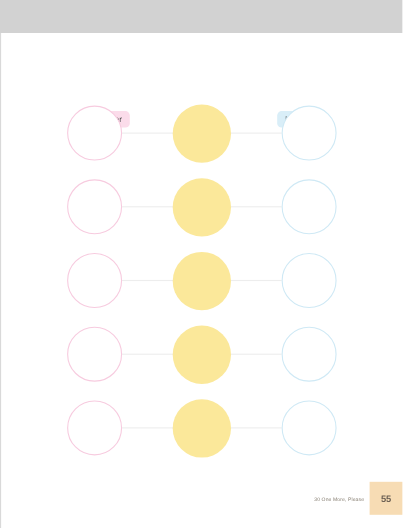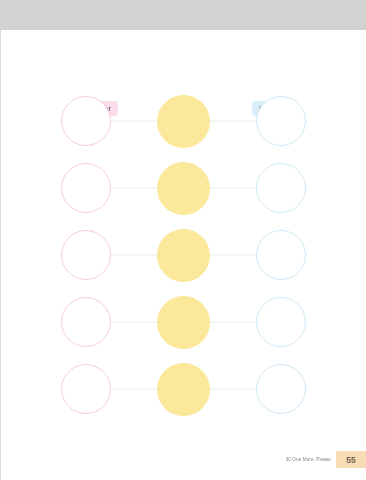--- a/index.html
+++ b/index.html
@@ -141,21 +141,21 @@
     font-size: 4.6px;
     color: #8a8276;
     letter-spacing: 0.1px;
     white-space: nowrap;
   }
   .page-number-chip {
     display: flex;
     align-items: center;
     justify-content: center;
     width: 30px;
-    height: 17px;
+    height: 30px;
     background: #f7dcb4;
     color: #6d6154;
     font-size: 8.5px;
     font-weight: bold;
   }
 </style>
 </head>
 <body>
 
 <div id="app">

